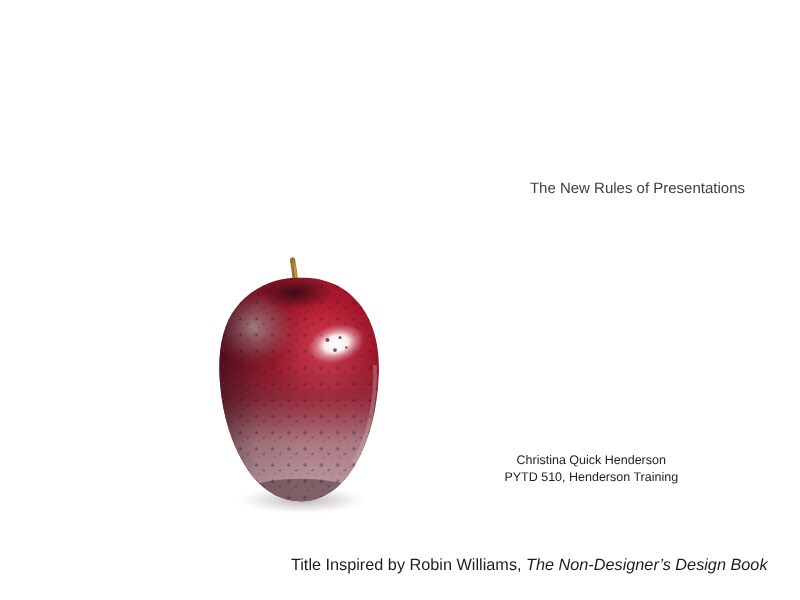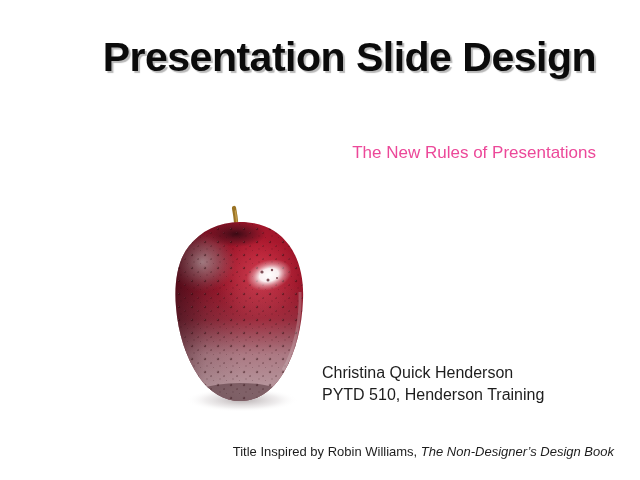--- a/index.html
+++ b/index.html
@@ -36,47 +36,47 @@
     white-space: nowrap;
   }
 
   
   #subtitle {
     position: absolute;
     left: 200px;
     top: 143px;
     width: 396px;
     text-align: right;
-    font-size: 17px;
-    color: #ec4899;
+    font-size: 12px;
+    color: #404040;
     white-space: nowrap;
   }
 
   
   #apple-figure {
     position: absolute;
     left: 150px;
     top: 200px;
     width: 180px;
     height: 230px;
   }
   #apple-svg {
     display: block;
     width: 180px;
     height: 230px;
   }
 
   
   #byline {
     position: absolute;
-    left: 322px;
+    left: 344px;
     top: 362px;
     width: 258px;
-    text-align: left;
-    font-size: 16px;
+    text-align: center;
+    font-size: 10px;
     color: #1d1d1d;
     line-height: 1.35;
   }
   .byline-line { white-space: nowrap; }
 
   
   #credit {
     position: absolute;
     left: 180px;
     top: 444px;
@@ -87,21 +87,20 @@
     white-space: nowrap;
   }
   #credit .book-title { font-style: italic; }
 </style>
 </head>
 <body>
 
 <div id="slide">
 
   <div id="title-block">
-    <div class="title-line">Presentation Slide Design</div>
   </div>
 
   <div id="subtitle">The New Rules of Presentations</div>
 
   <div id="apple-figure">
     <svg id="apple-svg" viewBox="0 0 180 230" xmlns="http://www.w3.org/2000/svg">
       <defs>
 
         <radialGradient id="bodyLight" cx="0.62" cy="0.30" r="0.78">
           <stop offset="0%" stop-color="#c01d33"></stop>

